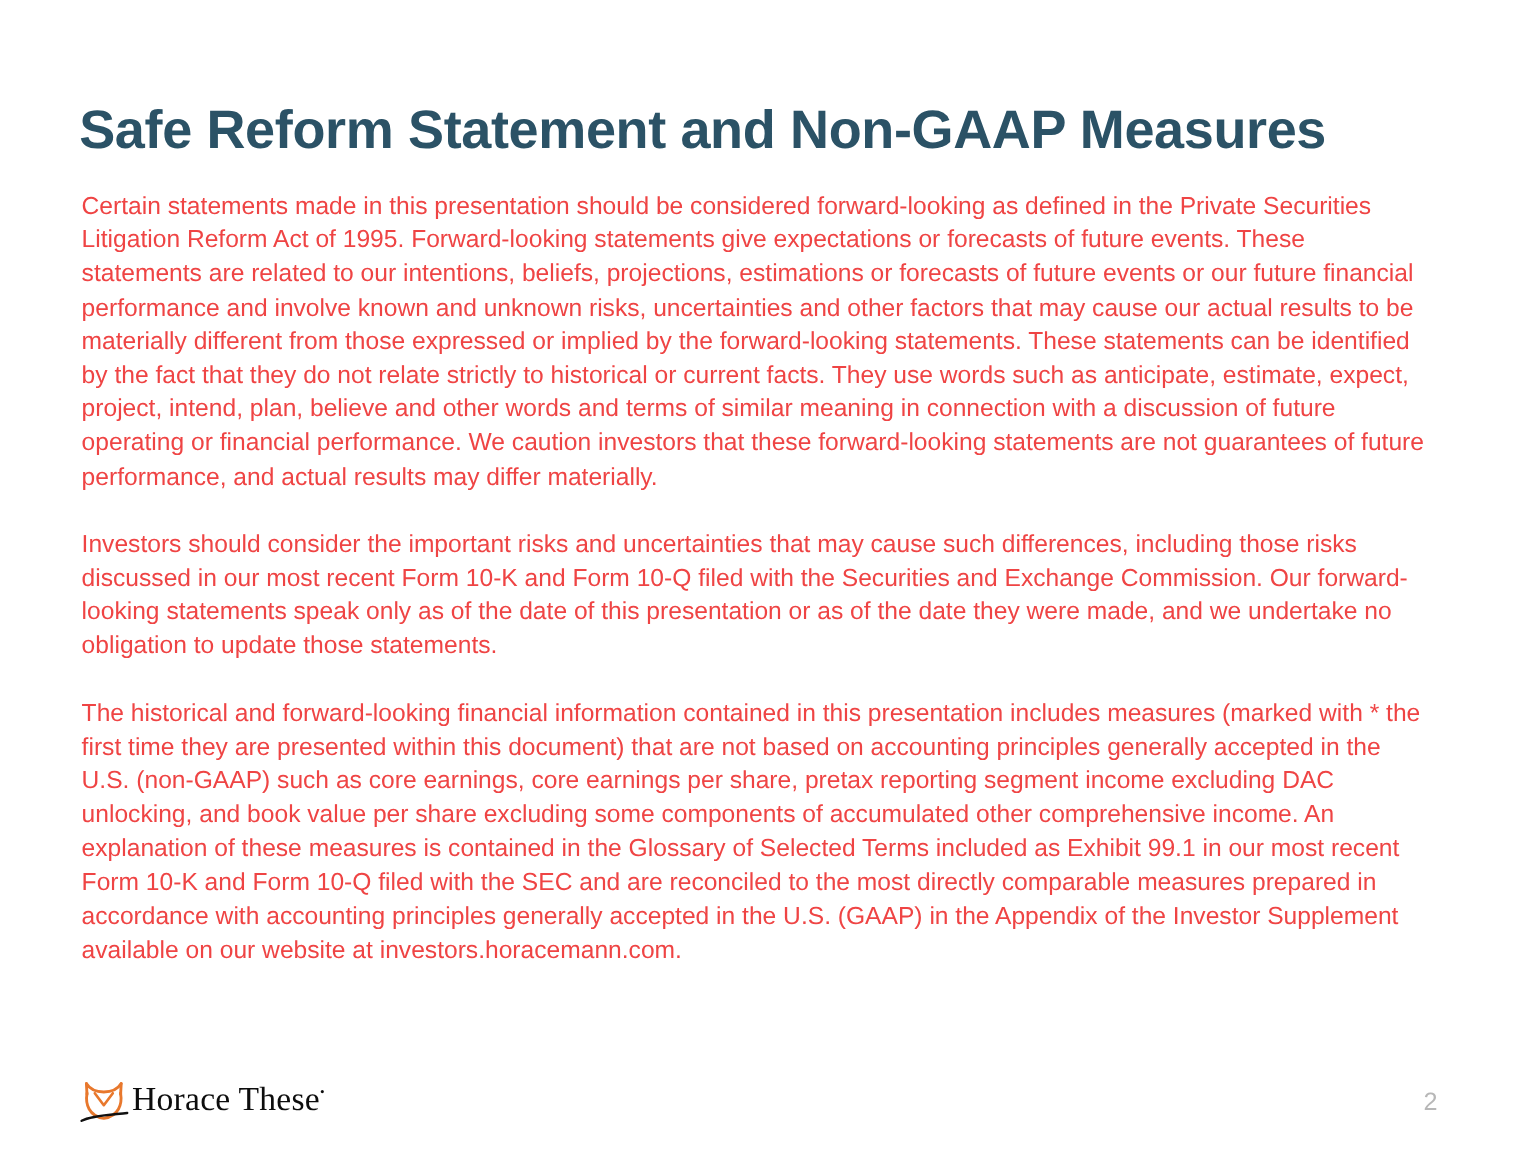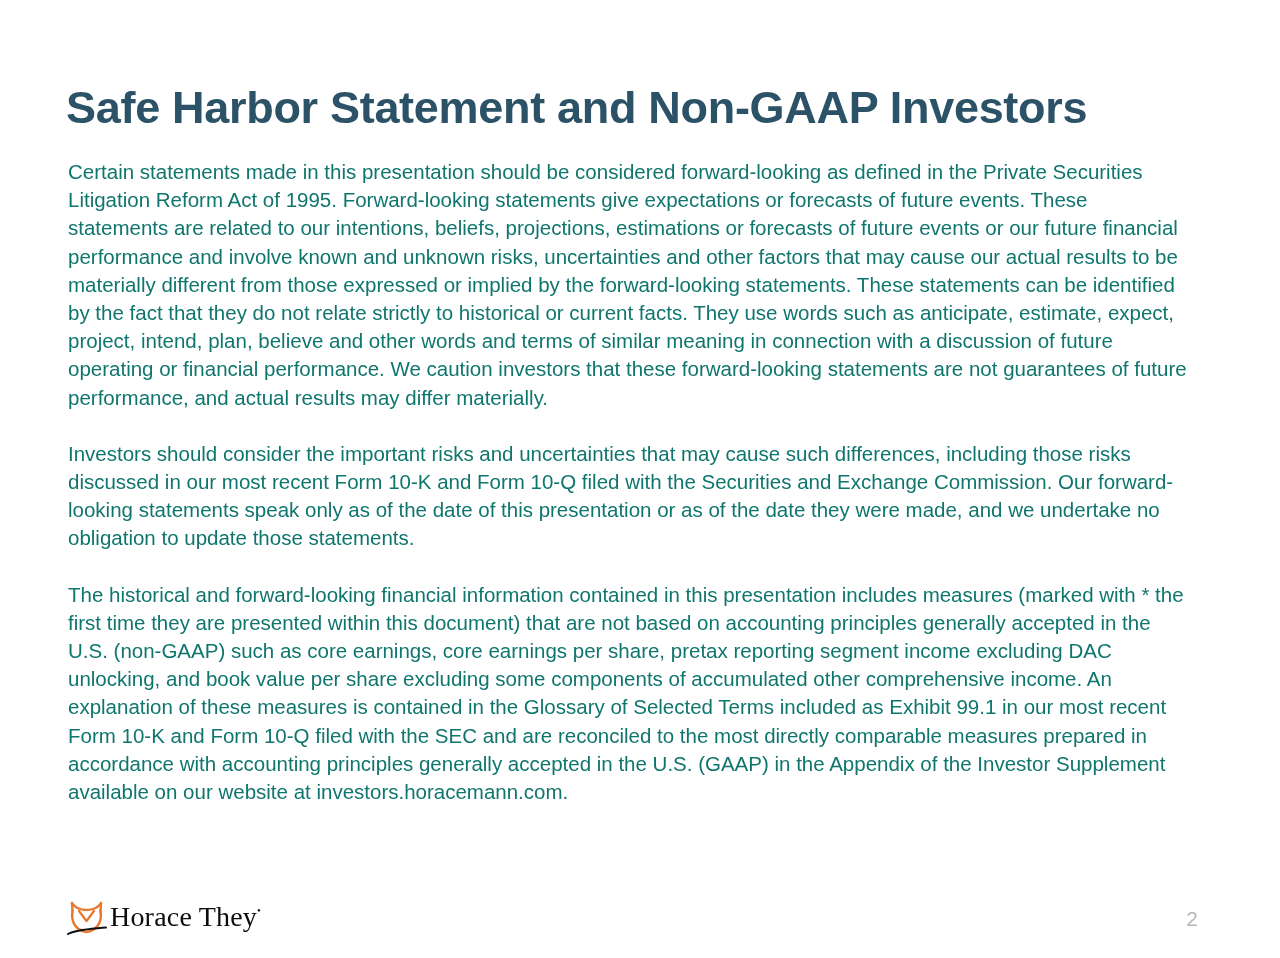--- a/index.html
+++ b/index.html
@@ -35,21 +35,21 @@
     letter-spacing: -0.3px;
     white-space: nowrap;
   }
 
   
   .body-copy {
     position: absolute;
     left: 68px;
     top: 158px;
     width: 1122px;
-    color: #0f766e;
+    color: #ef4444;
     font-size: 20.5px;
     line-height: 28.2px;
   }
   .para {
     margin: 0 0 28px 0;
     text-align: left;
     white-space: pre-wrap;
   }
   .para:last-child {
     margin-bottom: 11px;
@@ -99,39 +99,39 @@
     color: #b7b7b7;
     font-family: "Liberation Sans", sans-serif;
     line-height: 1;
   }
 </style>
 </head>
 <body>
 
 <div class="slide">
 
-  <h1 class="slide-title">Safe Harbor Statement and Non-GAAP Investors</h1>
+  <h1 class="slide-title">Safe Reform Statement and Non-GAAP Measures</h1>
 
   <div class="body-copy">
     <p class="para">Certain statements made in this presentation should be considered forward-looking as defined in the Private Securities Litigation Reform Act of 1995. Forward-looking statements give expectations or forecasts of future events. These statements are related to our intentions, beliefs, projections, estimations or forecasts of future events or our future financial performance and involve known and unknown risks, uncertainties and other factors that may cause our actual results to be materially different from those expressed or implied by the forward-looking statements. These statements can be identified by the fact that they do not relate strictly to historical or current facts. They use words such as anticipate, estimate, expect, project, intend, plan, believe and other words and terms of similar meaning in connection with a discussion of future operating or financial performance. We caution investors that these forward-looking statements are not guarantees of future performance, and actual results may differ materially.</p>
     <p class="para">Investors should consider the important risks and uncertainties that may cause such differences, including those risks discussed in our most recent Form 10-K and Form 10-Q filed with the Securities and Exchange Commission. Our forward-looking statements speak only as of the date of this presentation or as of the date they were made, and we undertake no obligation to update those statements.</p>
     <p class="para">The historical and forward-looking financial information contained in this presentation includes measures (marked with * the first time they are presented within this document) that are not based on accounting principles generally accepted in the  U.S. (non-GAAP) such as core earnings, core earnings per share, pretax reporting segment income excluding DAC unlocking, and book value per share excluding some components of accumulated other comprehensive income. An explanation of these measures is contained in the Glossary of Selected Terms included as Exhibit 99.1 in our most recent Form 10-K and Form 10-Q filed with the SEC and are reconciled to the most directly comparable measures prepared in accordance with accounting principles generally accepted in the U.S. (GAAP) in the Appendix of the Investor Supplement available on our website at investors.horacemann.com.</p>
   </div>
 
   <div class="logo-block">
     <span class="logo-mark-wrap">
       <svg class="logo-mark" viewBox="0 0 42 44" xmlns="http://www.w3.org/2000/svg" aria-hidden="true">
 
         <path d="M6 9 L6.5 18 M35 9 L34.5 18" fill="none" stroke="#e8782d" stroke-width="2.4" stroke-linecap="round"></path>
         <path d="M6 9 C9 14, 14 16, 20.5 16 C27 16, 32 14, 35 9" fill="none" stroke="#e8782d" stroke-width="2.4" stroke-linejoin="round" stroke-linecap="round"></path>
         <path d="M6.5 17 C5 26, 8 36, 20.5 38 C33 36, 36 26, 34.5 17" fill="none" stroke="#e8782d" stroke-width="2.4" stroke-linejoin="round" stroke-linecap="round"></path>
 
         <path d="M13 17 L20.5 27 L28 17" fill="none" stroke="#e8782d" stroke-width="2.2" stroke-linejoin="round" stroke-linecap="round"></path>
 
         <path d="M2 40 C10 35.5, 26 35, 40 33.5" fill="none" stroke="#111111" stroke-width="2" stroke-linecap="round"></path>
       </svg>
     </span>
-    <span class="logo-wordmark"><span>Horace They</span><span class="logo-tm">•</span></span>
+    <span class="logo-wordmark"><span>Horace These</span><span class="logo-tm">•</span></span>
   </div>
 
   <div class="page-number">2</div>
 
 </div>
 
 </body></html>

